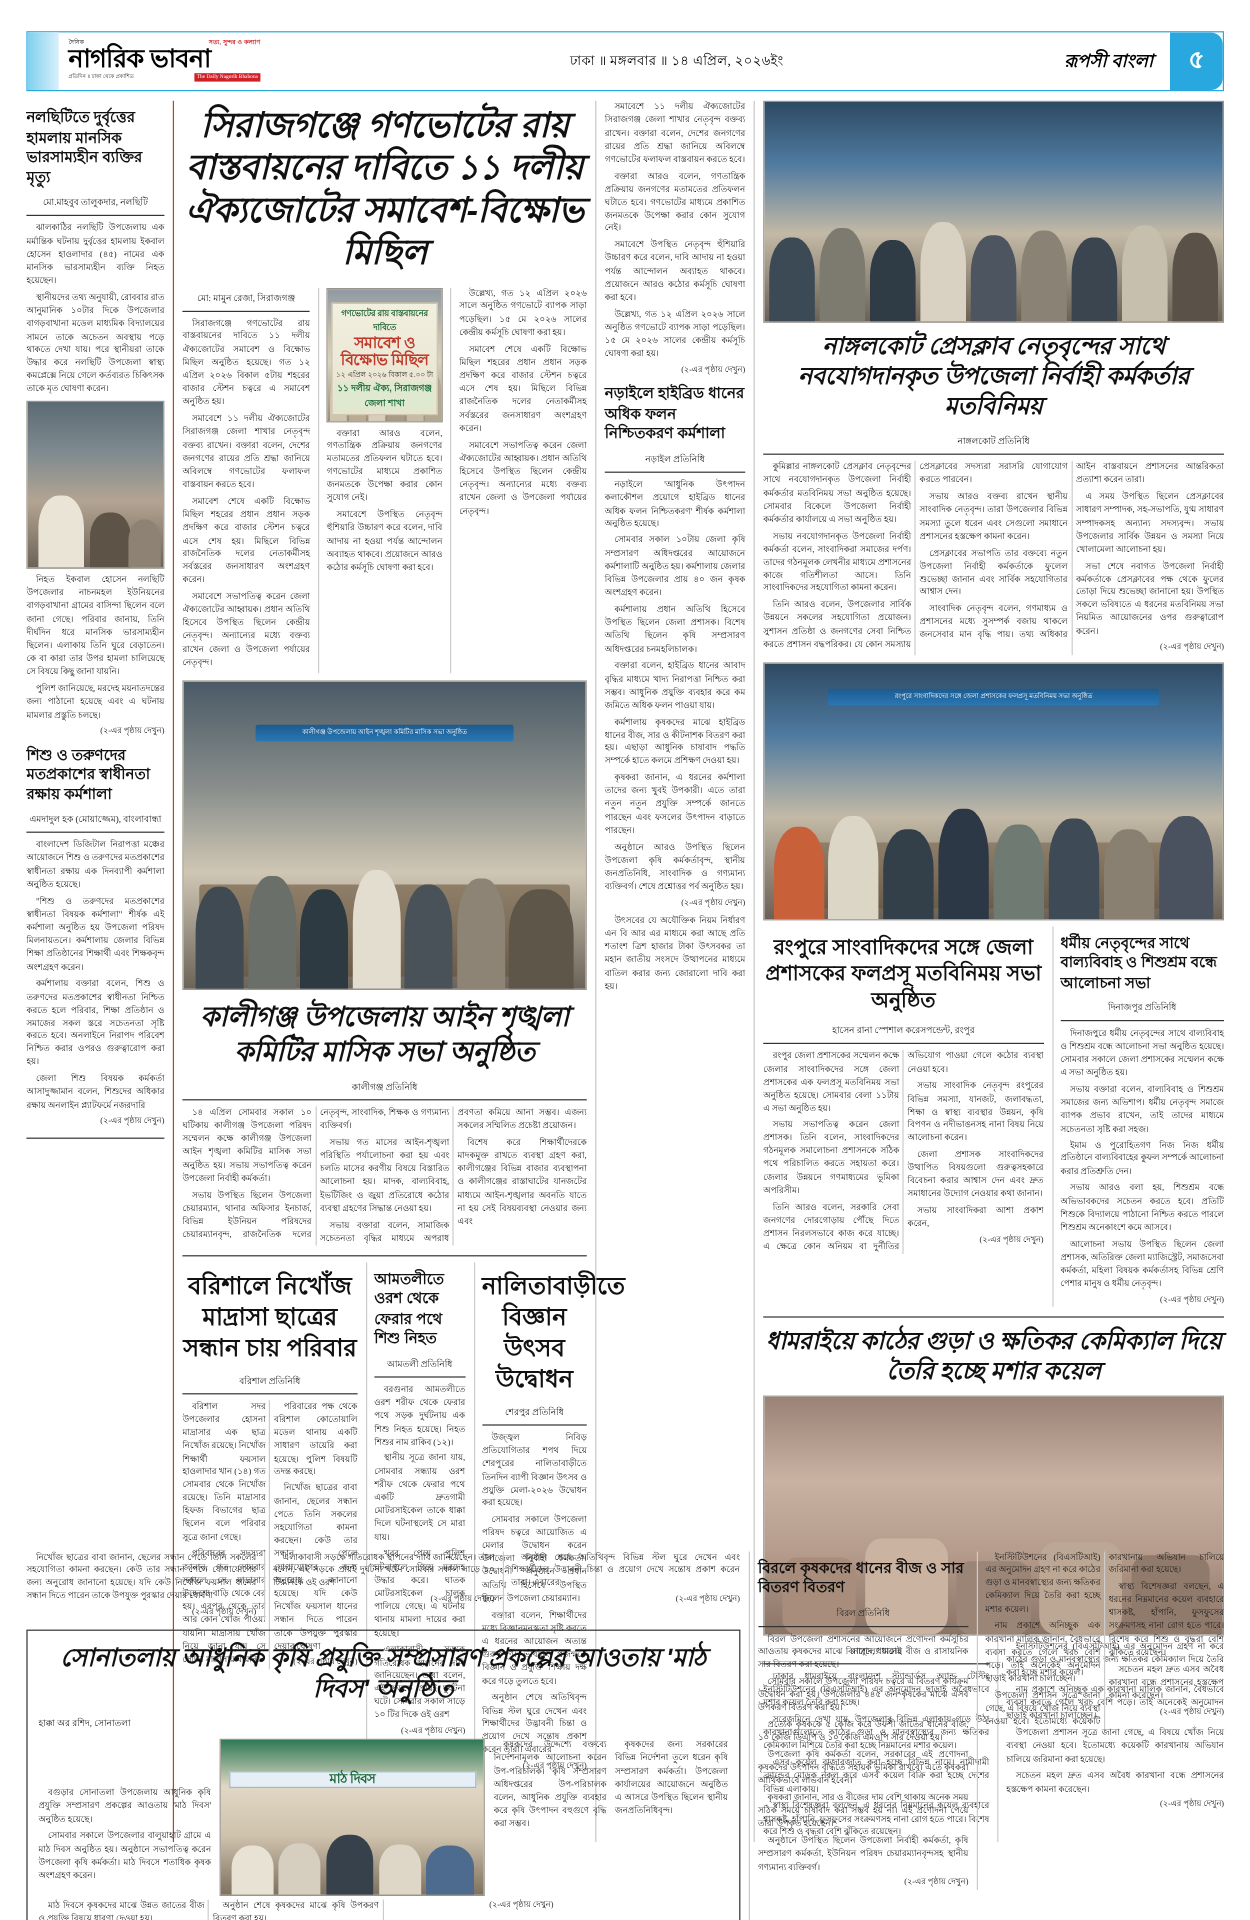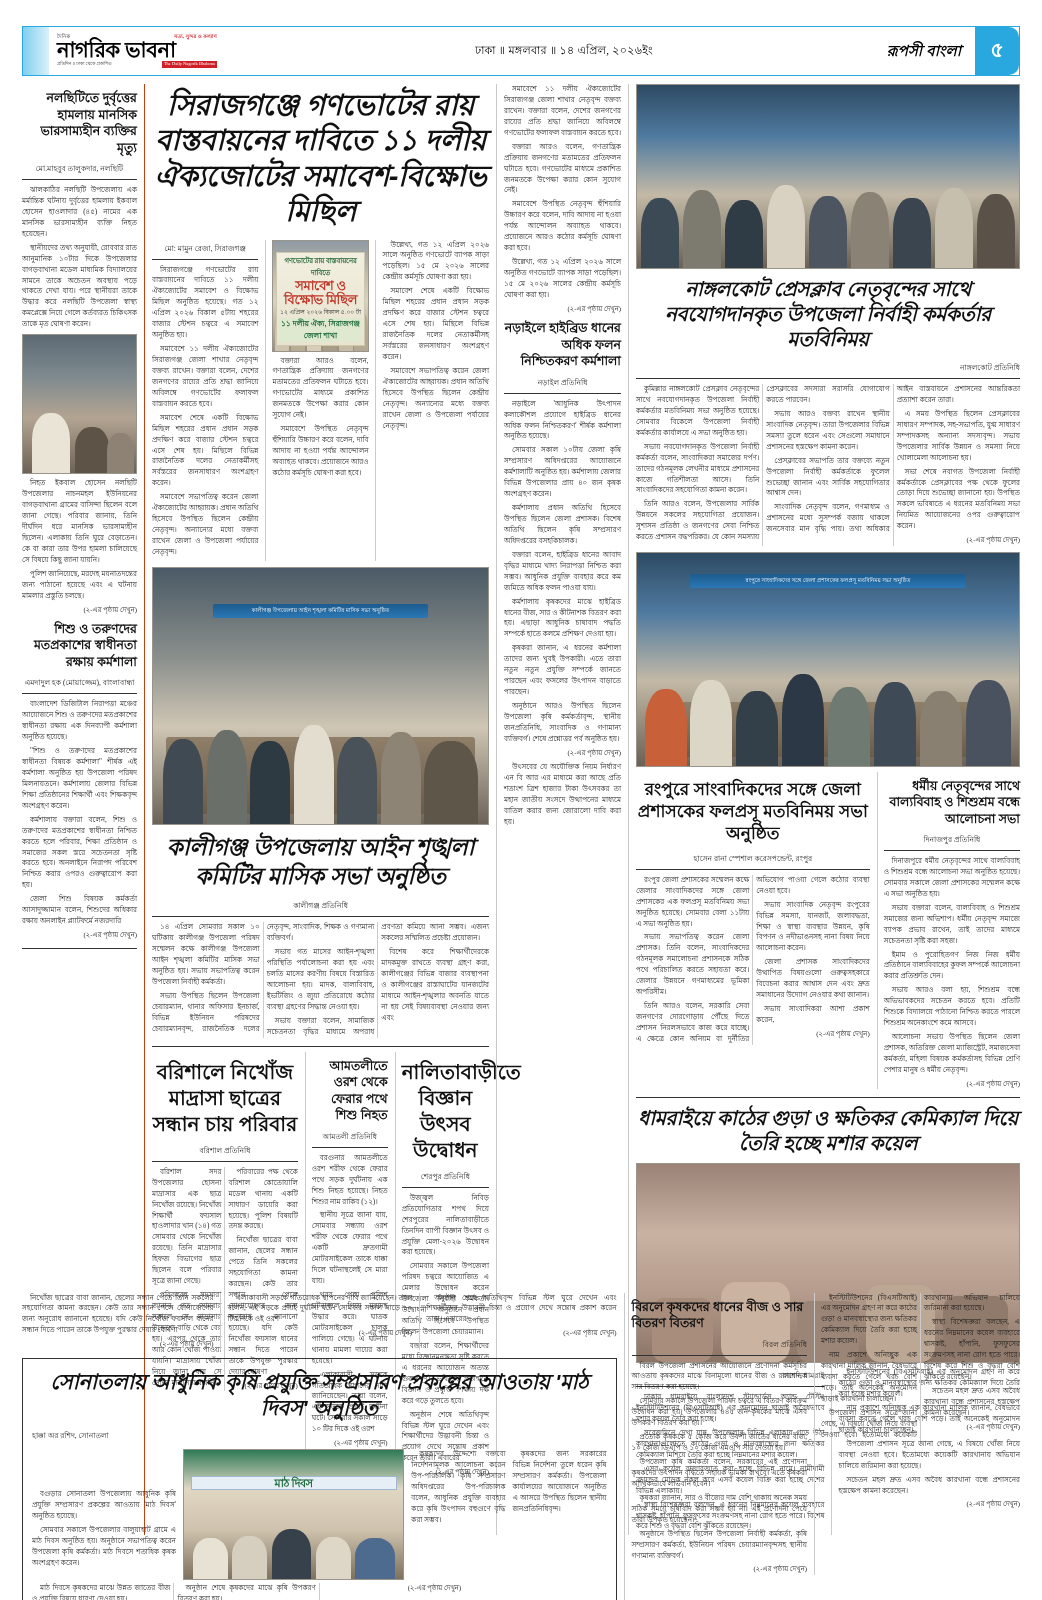--- a/index.html
+++ b/index.html
@@ -76,32 +76,32 @@
     margin:8px 0 7px 0; text-align:center; letter-spacing:-0.3px;
   }
   h2.hl-med {
     font-family:"Liberation Sans", sans-serif;
     font-weight:800; font-size:20px; line-height:1.3;
     margin:7px 0 5px 0; text-align:center;
   }
   h3.hl-sm {
     font-family:"Liberation Sans", sans-serif;
     font-weight:800; font-size:12.5px; line-height:1.32;
-    margin:6px 0 4px 0; text-align:right;
+    margin:6px 0 4px 0; text-align:left;
   }
   h3.hl-xs {
     font-family:"Liberation Sans", sans-serif;
     font-weight:700; font-size:11px; line-height:1.3;
     margin:5px 0 3px 0; text-align:center;
   }
   .byline {
     font-size:7.5px; text-align:center; padding:3px 0 4px 0;
     border-bottom:1px solid #333; margin-bottom:5px; color:#222;
   }
-  .byline.left { text-align:right; }
+  .byline.left { text-align:center; }
 
   
   .txt {
     font-size:7.2px; line-height:1.52; text-align:justify;
     color:#1a1a1a; hyphens:auto;
   }
   .txt p { margin:0 0 3px 0; text-indent:8px; }
   .cols2 { column-count:2; column-gap:7px; column-rule:1px solid #ccc; }
   .cols3 { column-count:3; column-gap:7px; column-rule:1px solid #ccc; }
   .cols4 { column-count:4; column-gap:7px; column-rule:1px solid #ccc; }
@@ -324,21 +324,21 @@
         <p>সমাবেশে উপস্থিত নেতৃবৃন্দ হুঁশিয়ারি উচ্চারণ করে বলেন, দাবি আদায় না হওয়া পর্যন্ত আন্দোলন অব্যাহত থাকবে। প্রয়োজনে আরও কঠোর কর্মসূচি ঘোষণা করা হবে।</p>
         <p>উল্লেখ্য, গত ১২ এপ্রিল ২০২৬ সালে অনুষ্ঠিত গণভোটে ব্যাপক সাড়া পড়েছিল। ১৫ মে ২০২৬ সালের কেন্দ্রীয় কর্মসূচি ঘোষণা করা হয়।</p>
         <span class="cont">(২-এর পৃষ্ঠায় দেখুন)</span>
       </div>
 
       <h3 class="hl-sm">নড়াইলে হাইব্রিড ধানের অধিক ফলন নিশ্চিতকরণ কর্মশালা</h3>
       <div class="byline">নড়াইল প্রতিনিধি</div>
       <div class="txt">
         <p>নড়াইলে 'আধুনিক উৎপাদন কলাকৌশল প্রয়োগে হাইব্রিড ধানের অধিক ফলন নিশ্চিতকরণ' শীর্ষক কর্মশালা অনুষ্ঠিত হয়েছে।</p>
         <p>সোমবার সকাল ১০টায় জেলা কৃষি সম্প্রসারণ অধিদপ্তরের আয়োজনে কর্মশালাটি অনুষ্ঠিত হয়। কর্মশালায় জেলার বিভিন্ন উপজেলার প্রায় ৪০ জন কৃষক অংশগ্রহণ করেন।</p>
-        <p>কর্মশালায় প্রধান অতিথি হিসেবে উপস্থিত ছিলেন জেলা প্রশাসক। বিশেষ অতিথি ছিলেন কৃষি সম্প্রসারণ অধিদপ্তরের বসহকিচালক।</p>
+        <p>কর্মশালায় প্রধান অতিথি হিসেবে উপস্থিত ছিলেন জেলা প্রশাসক। বিশেষ অতিথি ছিলেন কৃষি সম্প্রসারণ অধিদপ্তরের চনমহলিচালক।</p>
         <p>বক্তারা বলেন, হাইব্রিড ধানের আবাদ বৃদ্ধির মাধ্যমে খাদ্য নিরাপত্তা নিশ্চিত করা সম্ভব। আধুনিক প্রযুক্তি ব্যবহার করে কম জমিতে অধিক ফলন পাওয়া যায়।</p>
         <p>কর্মশালায় কৃষকদের মাঝে হাইব্রিড ধানের বীজ, সার ও কীটনাশক বিতরণ করা হয়। এছাড়া আধুনিক চাষাবাদ পদ্ধতি সম্পর্কে হাতে কলমে প্রশিক্ষণ দেওয়া হয়।</p>
         <p>কৃষকরা জানান, এ ধরনের কর্মশালা তাদের জন্য খুবই উপকারী। এতে তারা নতুন নতুন প্রযুক্তি সম্পর্কে জানতে পারছেন এবং ফসলের উৎপাদন বাড়াতে পারছেন।</p>
         <p>অনুষ্ঠানে আরও উপস্থিত ছিলেন উপজেলা কৃষি কর্মকর্তাবৃন্দ, স্থানীয় জনপ্রতিনিধি, সাংবাদিক ও গণ্যমান্য ব্যক্তিবর্গ। শেষে প্রশ্নোত্তর পর্ব অনুষ্ঠিত হয়।</p>
         <span class="cont">(২-এর পৃষ্ঠায় দেখুন)</span>
       </div>
       <div class="txt" style="margin-top:4px;">
         <p>উৎসবের যে অযৌক্তিক নিয়ম নির্ধারণ এন বি আর এর মাধ্যমে করা আছে প্রতি শতাংশ ত্রিশ হাজার টাকা উৎসবকর তা মহান জাতীয় সংসদে উত্থাপনের মাধ্যমে বাতিল করার জন্য জোরালো দাবি করা হয়।</p>
       </div>
     </div>

